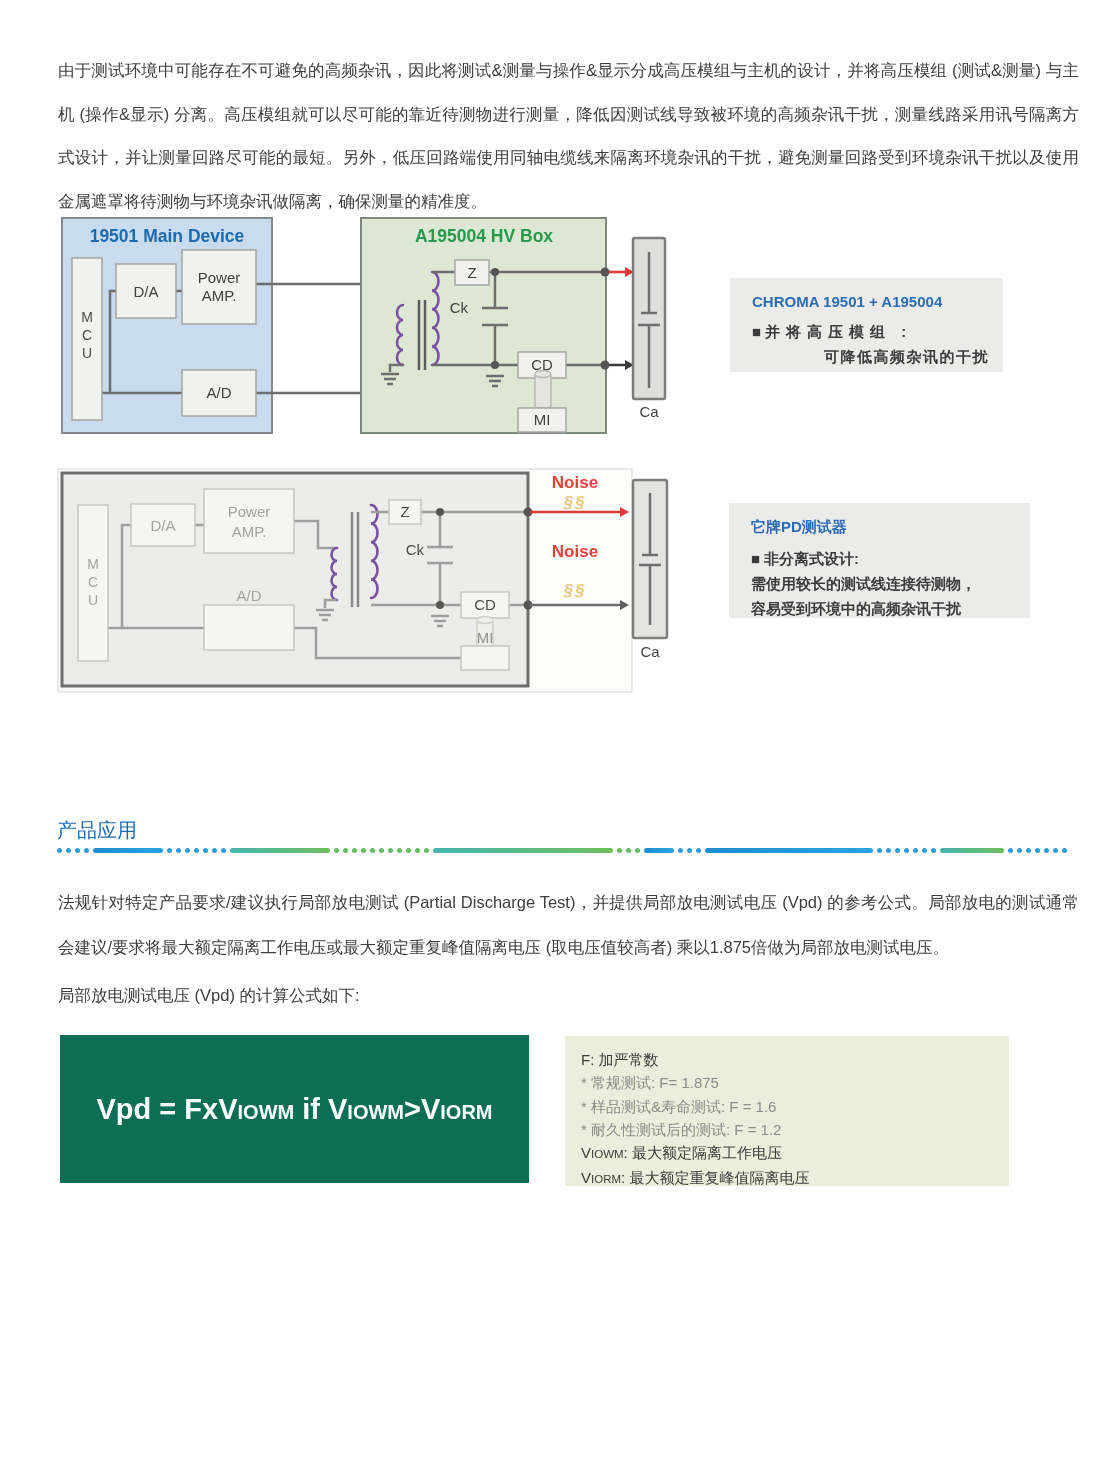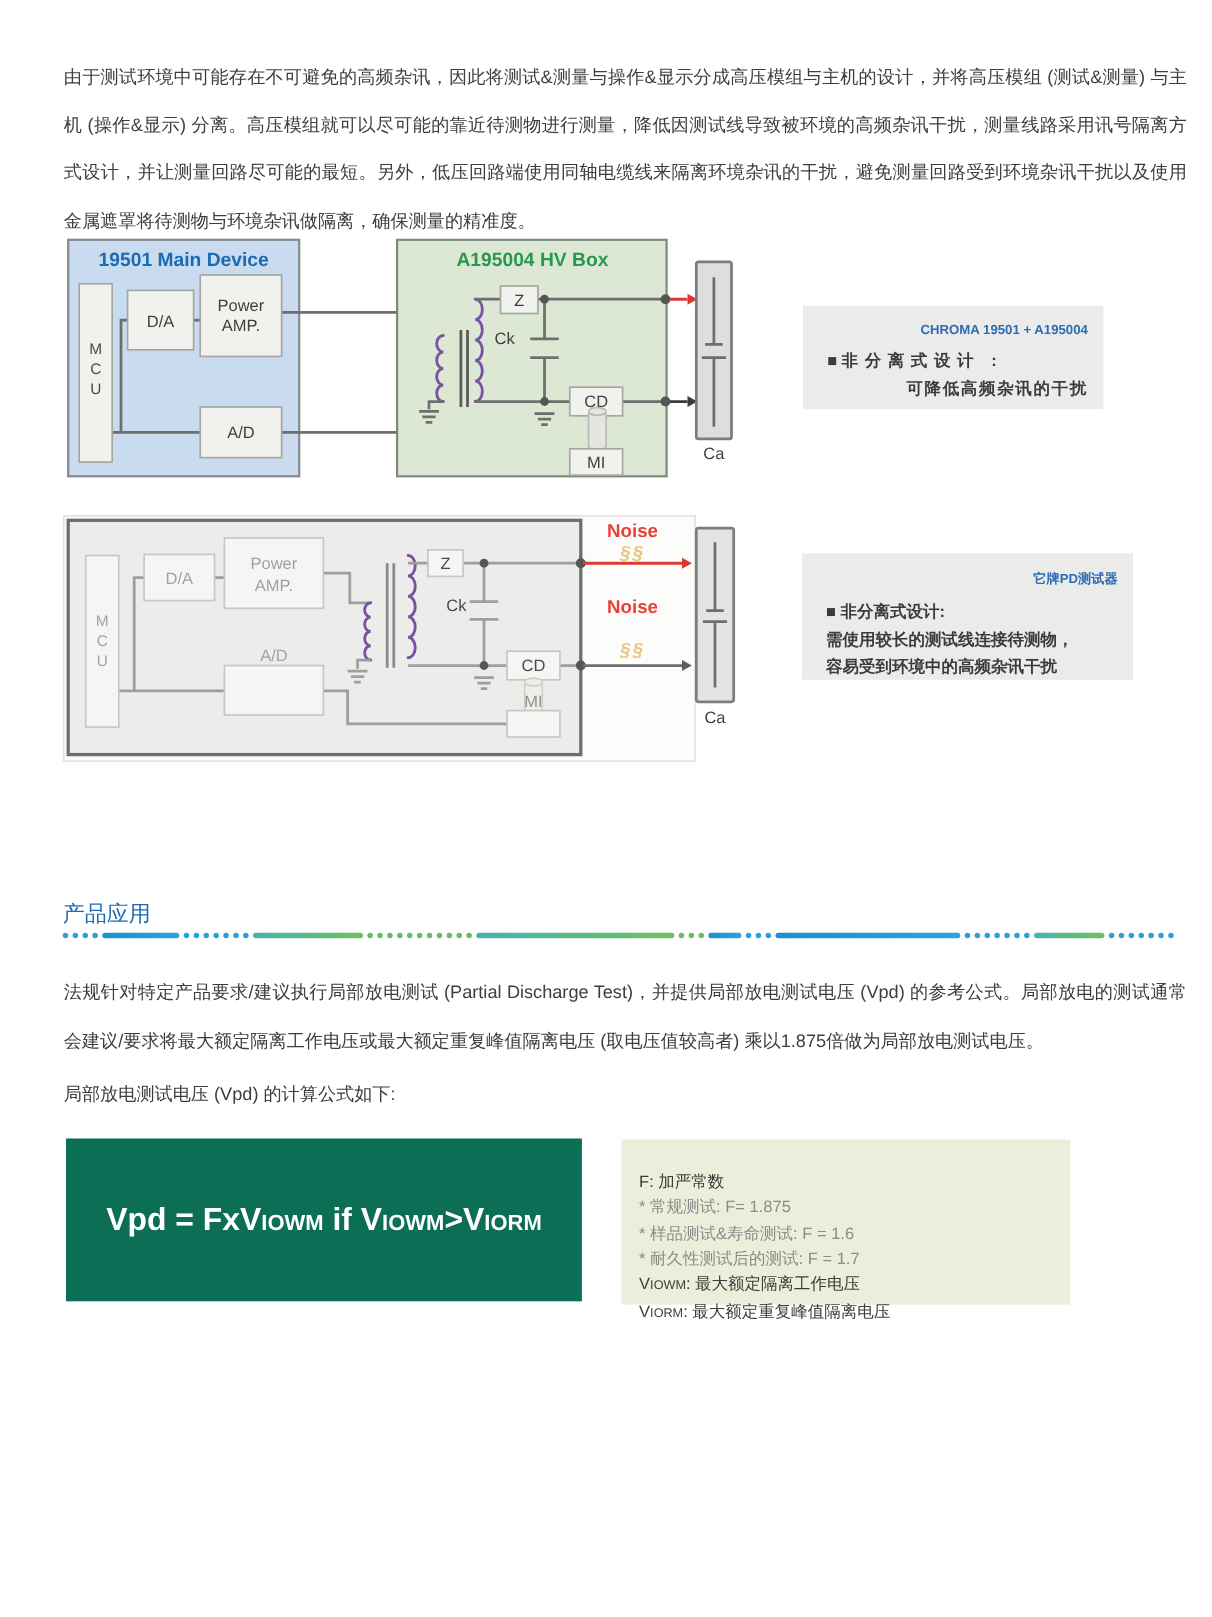--- a/index.html
+++ b/index.html
@@ -45,39 +45,39 @@
   .noise{font-size:17px;font-weight:bold;fill:#e8403a;text-anchor:middle;}
   .squig{font-size:17px;font-weight:bold;font-style:italic;fill:#e7c77e;text-anchor:middle;letter-spacing:2px;}
   .cyl{fill:#e6e6e1;stroke:#b9b9b4;stroke-width:1.5;}
   .cyl2{fill:#efefea;stroke:#cfcfc9;stroke-width:1.5;}
   .ca-box1{fill:#dededc;stroke:#7d7d7b;stroke-width:2.5;}
   .ca-box2{fill:#e4e4e2;stroke:#7d7d7b;stroke-width:2.5;}
   
   .callout{position:absolute;background:#ebebe9;padding:15px 14px 12px 22px;box-sizing:border-box;}
   .callout1{left:730px;top:278px;width:273px;height:94px;}
   .callout2{left:729px;top:503px;width:301px;height:115px;}
-  .callout-title{color:#2c6cb4;font-size:12px;font-weight:bold;margin-bottom:9px;text-align:right;}
+  .callout-title{color:#2c6cb4;font-size:15px;font-weight:bold;margin-bottom:9px;}
   .callout-bullet-line{color:#3b3b3b;font-size:15px;font-weight:bold;line-height:25px;}
   .callout1 .spaced{letter-spacing:6px;}
   .callout-detail{color:#3b3b3b;font-size:15px;font-weight:bold;line-height:25px;}
   .indented{padding-left:17px;letter-spacing:1.5px;text-align:right;}
   .sq{display:inline-block;margin-right:4px;}
   
   .section-title{position:absolute;left:57px;top:817px;margin:0;color:#1c6bb2;font-size:20px;font-weight:500;}
   .divider{position:absolute;left:57px;top:847px;width:990px;height:6px;display:flex;align-items:center;gap:4px;}
   .divider span{flex:none;border-radius:3px;}
   .dot-b{width:5px;height:5px;border-radius:50%;background:#2b9fdd;}
   .dot-g{width:5px;height:5px;border-radius:50%;background:#64bd62;}
   .dash-b{height:5px;background:linear-gradient(90deg,#1b8fd0,#2ba3e2);}
   .dash-g{height:5px;background:linear-gradient(90deg,#45b4b0,#6fc05c);}
   
   .formula-box{position:absolute;left:60px;top:1035px;width:469px;height:148px;background:#0c6e54;display:flex;align-items:center;justify-content:center;}
   .formula{color:#ffffff;font-size:29px;font-weight:600;white-space:pre;}
   .formula .vsub{font-size:20px;font-weight:600;}
-  .legend-box{position:absolute;left:565px;top:1036px;width:408px;height:150px;background:#ebeeda;box-sizing:border-box;padding:27px 10px 0 16px;font-size:15px;line-height:23.3px;}
+  .legend-box{position:absolute;left:565px;top:1036px;width:444px;height:150px;background:#ebeeda;box-sizing:border-box;padding:12px 10px 0 16px;font-size:15px;line-height:23.3px;}
   .leg-dark{color:#3c3c3c;}
   .leg-gray{color:#8b8b8b;}
   .leg-vsub{font-size:11.5px;}
 </style>
 </head>
 <body>
 
 <div class="page">
 
   <p class="para intro">由于测试环境中可能存在不可避免的高频杂讯，因此将测试&amp;测量与操作&amp;显示分成高压模组与主机的设计，并将高压模组 (测试&amp;测量) 与主机 (操作&amp;显示) 分离。高压模组就可以尽可能的靠近待测物进行测量，降低因测试线导致被环境的高频杂讯干扰，测量线路采用讯号隔离方式设计，并让测量回路尽可能的最短。另外，低压回路端使用同轴电缆线来隔离环境杂讯的干扰，避免测量回路受到环境杂讯干扰以及使用金属遮罩将待测物与环境杂讯做隔离，确保测量的精准度。</p>
@@ -150,21 +150,21 @@
       <rect class="ca-box1" x="577" y="28" width="32" height="161" rx="2"></rect>
       <g class="cap1">
         <path d="M593,42 V103 M585,103 H601 M582,115 H604 M593,115 V178"></path>
       </g>
       <text class="t" x="593" y="207">Ca</text>
     </g>
   </svg>
 
   <div class="callout callout1">
     <div class="callout-title">CHROMA 19501 + A195004</div>
-    <div class="callout-bullet-line"><span class="sq">■</span><span class="spaced">非分离式设计 :</span></div>
+    <div class="callout-bullet-line"><span class="sq">■</span><span class="spaced">并将高压模组 :</span></div>
     <div class="callout-detail indented">可降低高频杂讯的干扰</div>
   </div>
 
   <svg class="fig fig2" width="615" height="235" viewBox="0 0 615 235">
     <rect class="panel-outer" x="2" y="4" width="574" height="223"></rect>
     <g>
       <rect class="panel-gray" x="6" y="8" width="466" height="213"></rect>
       <g class="w2">
         <path d="M75,60 H66 V163 M52,163 H148 M139,60 H148 M238,56 H262 V83 H281 M238,163 H260 V193 H405"></path>
       </g>
@@ -299,18 +299,18 @@
   <p class="para app-p2">局部放电测试电压 (Vpd) 的计算公式如下:</p>
 
   <div class="formula-box">
     <div class="formula"><span>Vpd = FxV</span><span class="vsub">IOWM</span><span> if V</span><span class="vsub">IOWM</span><span>&gt;V</span><span class="vsub">IORM</span></div>
   </div>
 
   <div class="legend-box">
     <div class="leg-dark">F: 加严常数</div>
     <div class="leg-gray">* 常规测试: F= 1.875</div>
     <div class="leg-gray">* 样品测试&amp;寿命测试: F = 1.6</div>
-    <div class="leg-gray">* 耐久性测试后的测试: F = 1.7</div>
+    <div class="leg-gray">* 耐久性测试后的测试: F = 1.2</div>
     <div class="leg-dark"><span>V</span><span class="leg-vsub">IOWM</span><span>: 最大额定隔离工作电压</span></div>
     <div class="leg-dark"><span>V</span><span class="leg-vsub">IORM</span><span>: 最大额定重复峰值隔离电压</span></div>
   </div>
 
 </div>
 
 </body></html>

